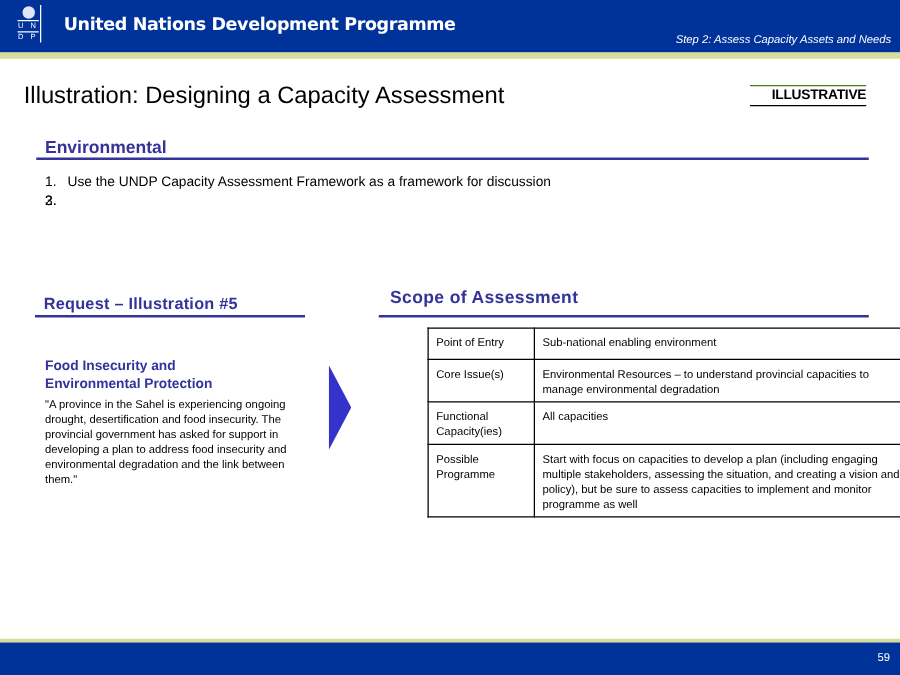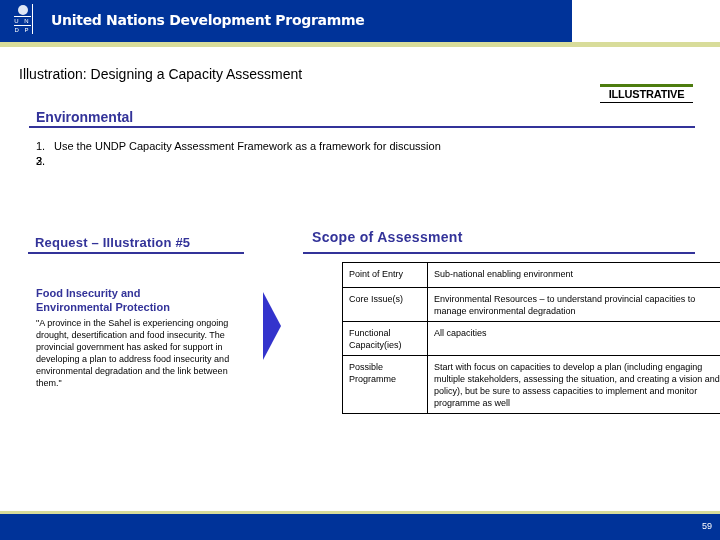--- a/index.html
+++ b/index.html
@@ -3,21 +3,21 @@
 <meta charset="utf-8">
 <style>
   html, body { margin: 0; padding: 0; }
   body {
     width: 720px; height: 540px; position: relative; overflow: hidden;
     background: #ffffff;
     font-family: "Liberation Sans", sans-serif;
     color: #000;
   }
   .header-bar {
-    position: absolute; left: 0; top: 0; width: 572px; height: 42px;
+    position: absolute; left: 0; top: 0; width: 720px; height: 42px;
     background: #003399;
   }
   .header-stripe {
     position: absolute; left: 0; top: 42px; width: 720px; height: 5px;
     background: #d8dc9a;
   }
   .logo {
     position: absolute; left: 14px; top: 4px; width: 18px; height: 30px;
     border-right: 1px solid #ffffff;
   }
@@ -35,27 +35,27 @@
     position: absolute; left: 51px; top: 12px;
     font-size: 14px; font-weight: bold; color: #ffffff;
     font-family: "DejaVu Sans", sans-serif; letter-spacing: -0.3px;
   }
   .step-label {
     position: absolute; right: 7px; top: 26px;
     font-size: 9px; font-style: italic; color: #ffffff;
   }
   .page-title {
     position: absolute; left: 19px; top: 66px;
-    font-size: 14px; color: #000;
+    font-size: 19px; color: #000;
   }
   .illustrative {
     position: absolute; left: 600px; top: 68px; width: 93px;
-    border-top: 3px solid #4d7c0f; border-bottom: 1px solid #000;
-    font-size: 11px; font-weight: bold; text-align: center;
-    padding: 1px 0 2px 0; letter-spacing: -0.2px; margin-top: 16px;
+    border-top: 1px solid #4d7c0f; border-bottom: 1px solid #000;
+    font-size: 11px; font-weight: bold; text-align: right;
+    padding: 1px 0 2px 0; letter-spacing: -0.2px;
   }
   .considerations-title {
     position: absolute; left: 36px; top: 109px;
     font-size: 14px; font-weight: bold; color: #333399;
   }
   .considerations-rule {
     position: absolute; left: 29px; top: 126px; width: 666px; height: 2px;
     background: #333399;
   }
   .considerations-list {
@@ -118,20 +118,21 @@
 
 <div class="header-bar">
   <div class="logo">
     <div class="globe"></div>
     <div class="letters">
       <div>U N</div>
       <div>D P</div>
     </div>
   </div>
   <div class="org-name">United Nations Development Programme</div>
+  <div class="step-label">Step 2: Assess Capacity Assets and Needs</div>
 </div>
 <div class="header-stripe"></div>
 
 <div class="page-title">Illustration: Designing a Capacity Assessment</div>
 <div class="illustrative">ILLUSTRATIVE</div>
 
 <div class="considerations-title">Environmental</div>
 <div class="considerations-rule"></div>
 <ul class="considerations-list">
   <li>

